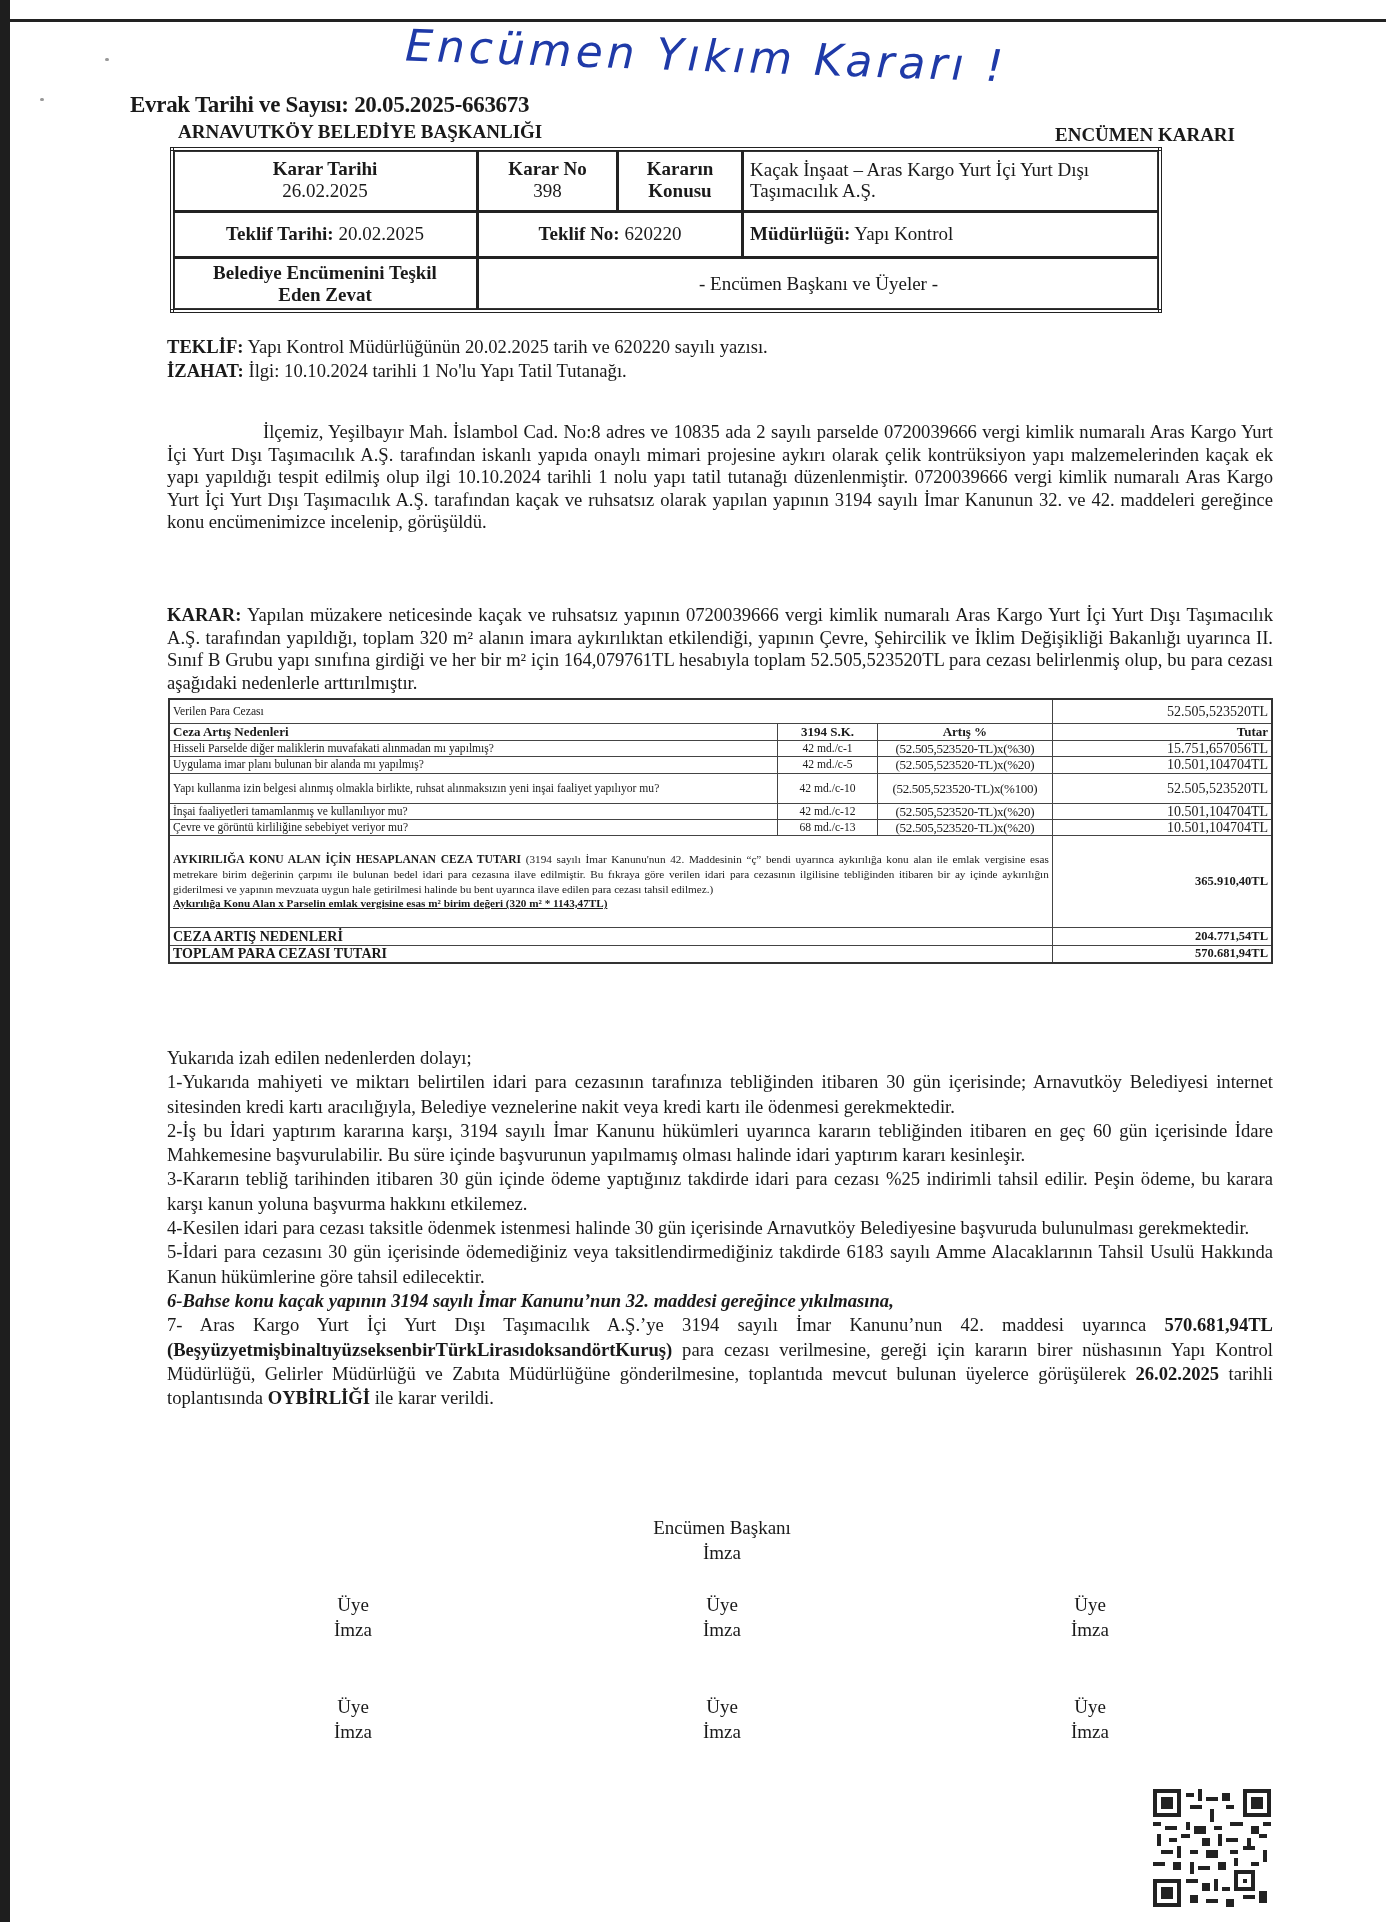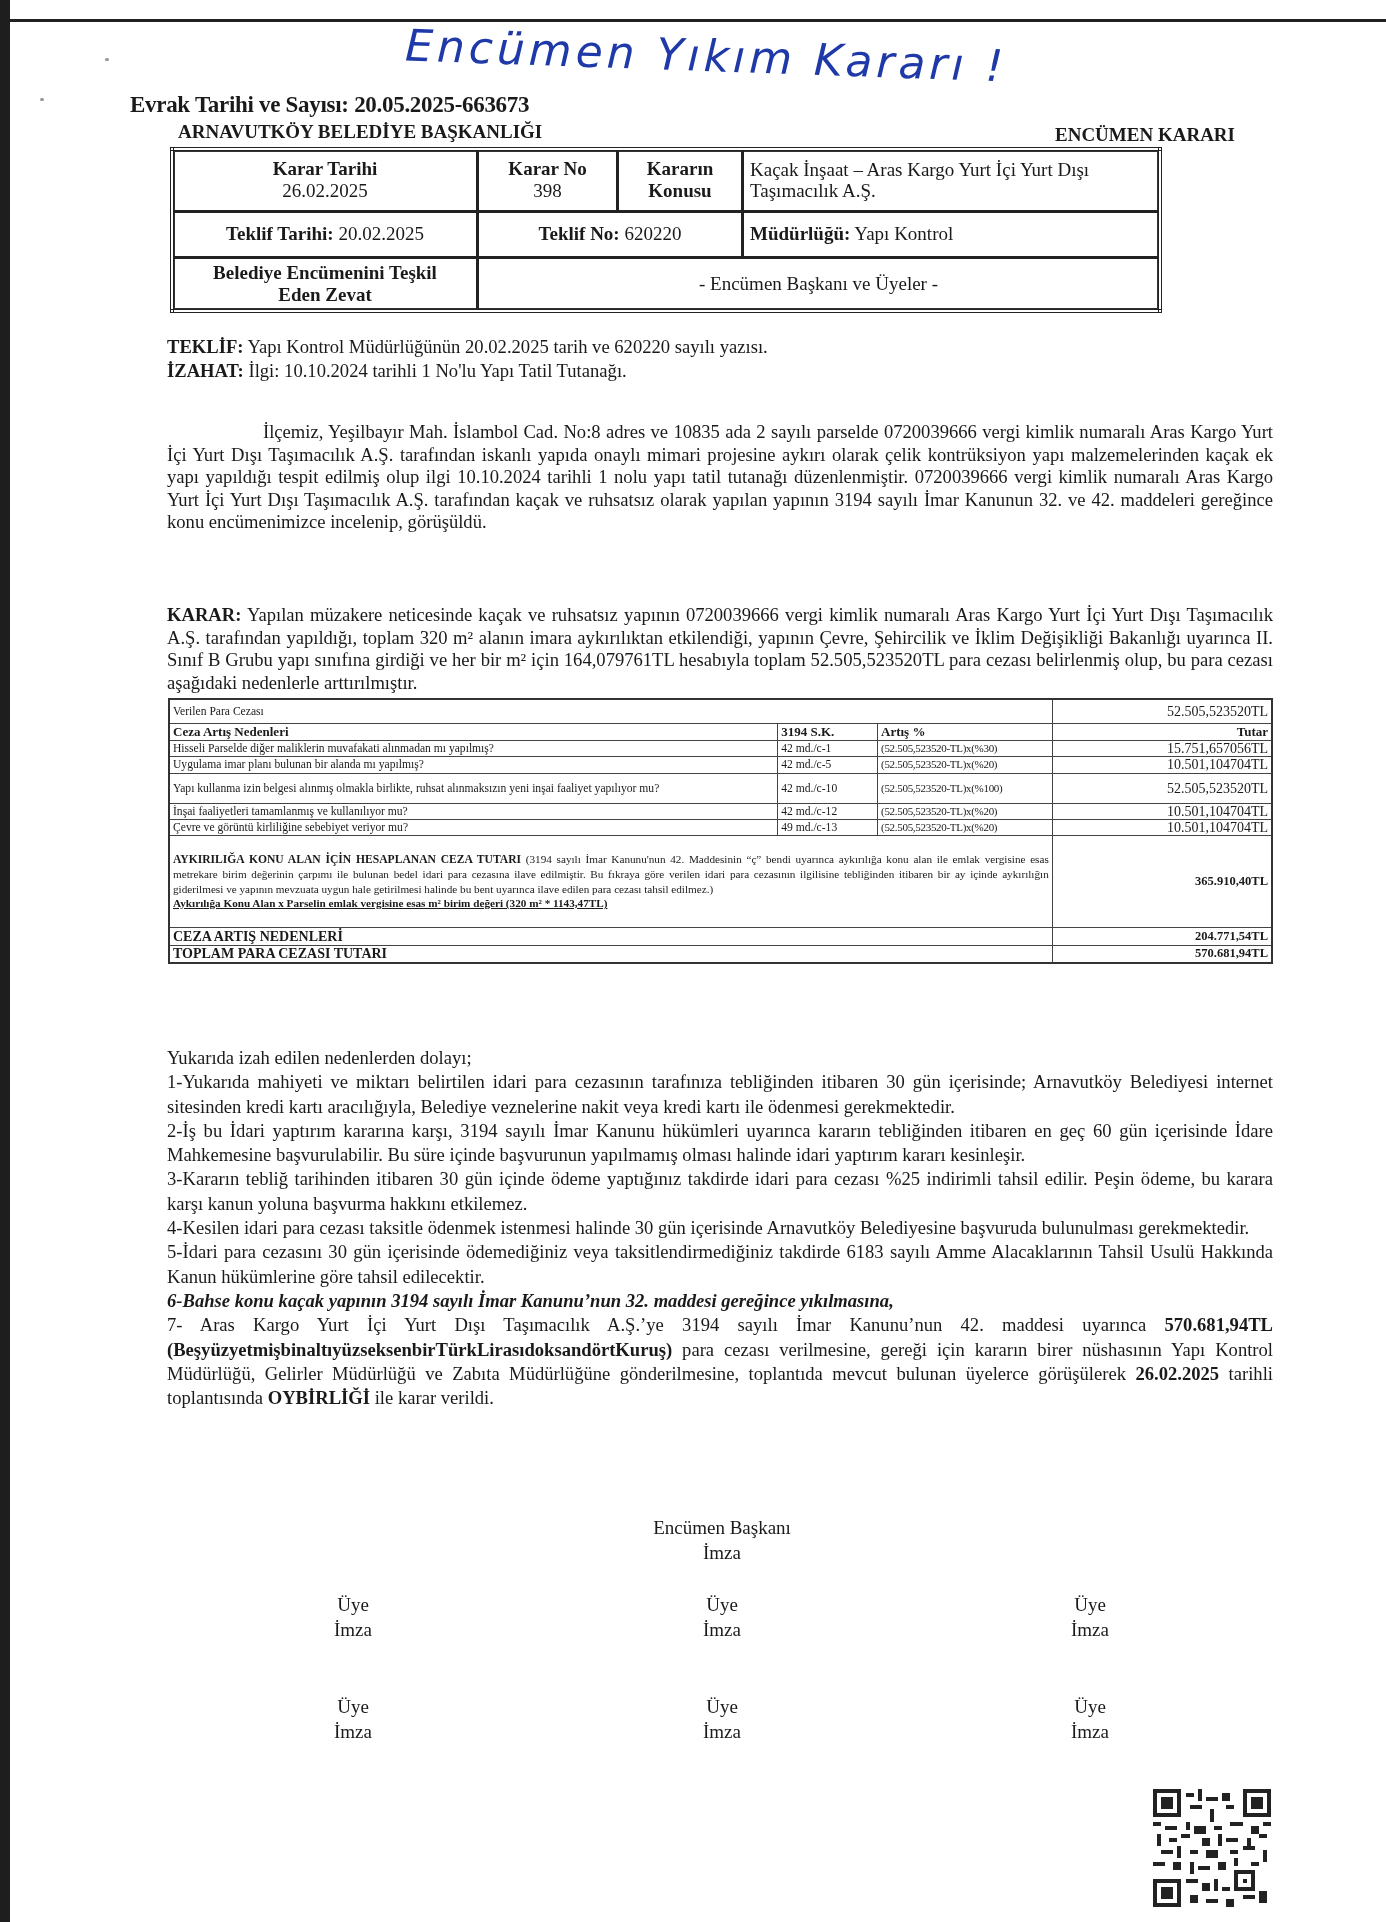--- a/index.html
+++ b/index.html
@@ -37,22 +37,22 @@
   .para { position: absolute; left: 167px; width: 1106px; font-size: 18.6px; line-height: 22.5px; text-align: justify; }
   .indent { text-indent: 96px; }
 
   .fine-table {
     position: absolute; left: 168px; top: 698px; width: 1105px;
     border-collapse: collapse; border: 2px solid #333;
   }
   .fine-table td { border: 1.5px solid #444; font-size: 11.6px; padding: 0 3px; line-height: 13px; vertical-align: middle; }
   .fine-table .h td { font-weight: bold; font-size: 13px; }
   .fine-table .num { text-align: right; font-size: 14px; }
-  .fine-table .mid { }
-  .fine-table .mono9 { font-size: 11px; text-align: left; letter-spacing: -0.3px; }
+  .fine-table .mid { text-align: center; }
+  .fine-table .mono9 { font-size: 13px; text-align: center; letter-spacing: -0.3px; }
   .fine-table .big td { font-size: 14px; font-weight: bold; }
 
   .sig { position: absolute; text-align: center; font-size: 19px; line-height: 25px; width: 140px; }
   .qr { position: absolute; left: 1153px; top: 1789px; width: 118px; height: 118px; }
 </style>
 </head>
 <body>
 
 <div class="left-bar"></div>
 <div class="top-rule"></div>
@@ -159,21 +159,21 @@
     <td class="num">52.505,523520TL</td>
   </tr>
   <tr style="height:16px;">
     <td>İnşai faaliyetleri tamamlanmış ve kullanılıyor mu?</td>
     <td class="mid">42 md./c-12</td>
     <td class="mono9">(52.505,523520-TL)x(%20)</td>
     <td class="num">10.501,104704TL</td>
   </tr>
   <tr style="height:16px;">
     <td>Çevre ve görüntü kirliliğine sebebiyet veriyor mu?</td>
-    <td class="mid">49 md./c-13</td>
+    <td class="mid">68 md./c-13</td>
     <td class="mono9">(52.505,523520-TL)x(%20)</td>
     <td class="num">10.501,104704TL</td>
   </tr>
   <tr style="height:92px;">
     <td colspan="3" style="text-align:justify;font-size:11.2px;line-height:14.5px;">
       <span class="b" style="font-size:11.6px;">AYKIRILIĞA KONU ALAN İÇİN HESAPLANAN CEZA TUTARI</span>
       <span>(3194 sayılı İmar Kanunu'nun 42. Maddesinin “ç” bendi uyarınca aykırılığa konu alan ile emlak vergisine esas metrekare birim değerinin çarpımı ile bulunan bedel idari para cezasına ilave edilmiştir. Bu fıkraya göre verilen idari para cezasının ilgilisine tebliğinden itibaren bir ay içinde aykırılığın giderilmesi ve yapının mevzuata uygun hale getirilmesi halinde bu bent uyarınca ilave edilen para cezası tahsil edilmez.)</span><br>
       <span class="b" style="text-decoration:underline;">Aykırılığa Konu Alan x Parselin emlak vergisine esas m² birim değeri (320 m² * 1143,47TL)</span>
     </td>
     <td style="text-align:right;font-weight:bold;font-size:12.5px;">365.910,40TL</td>

